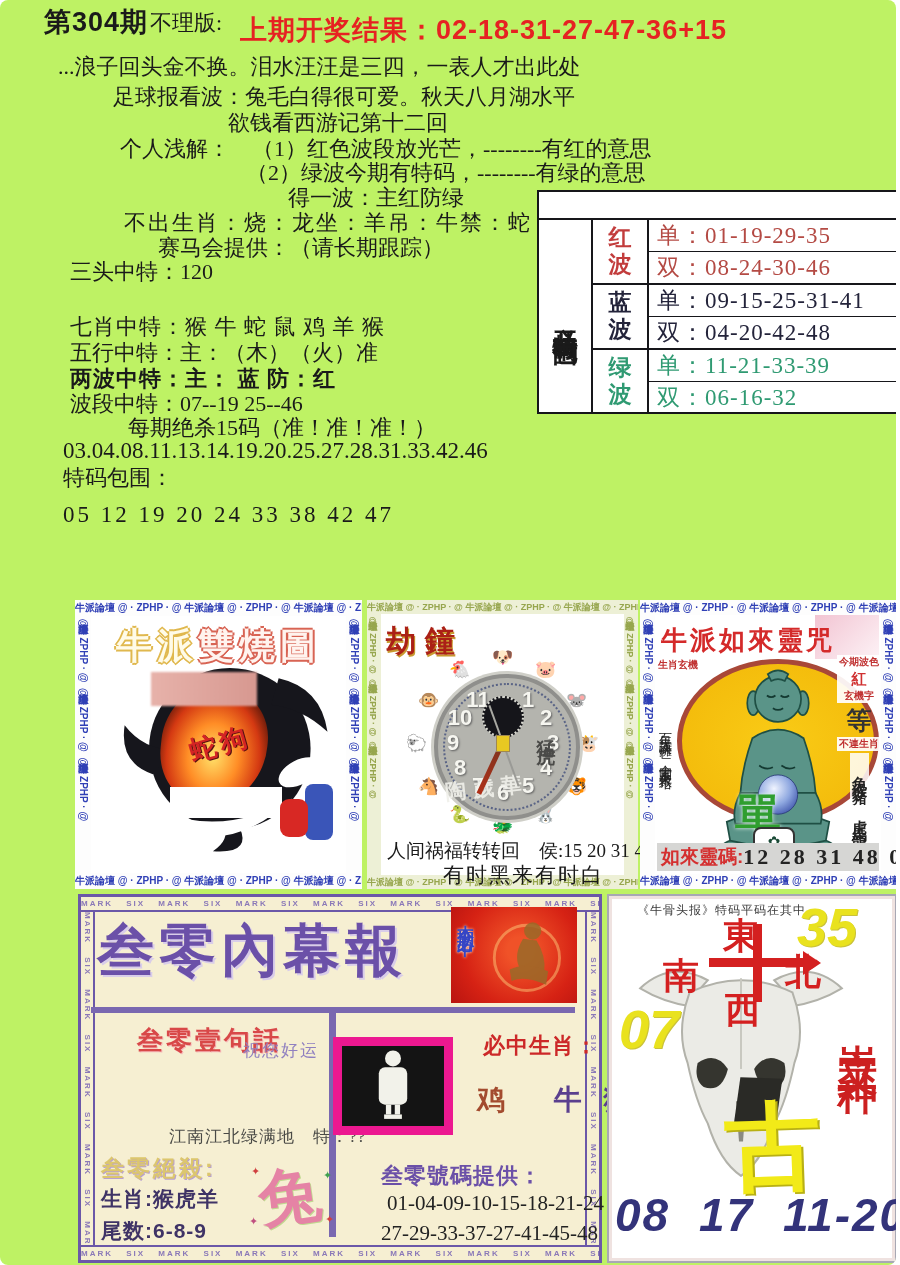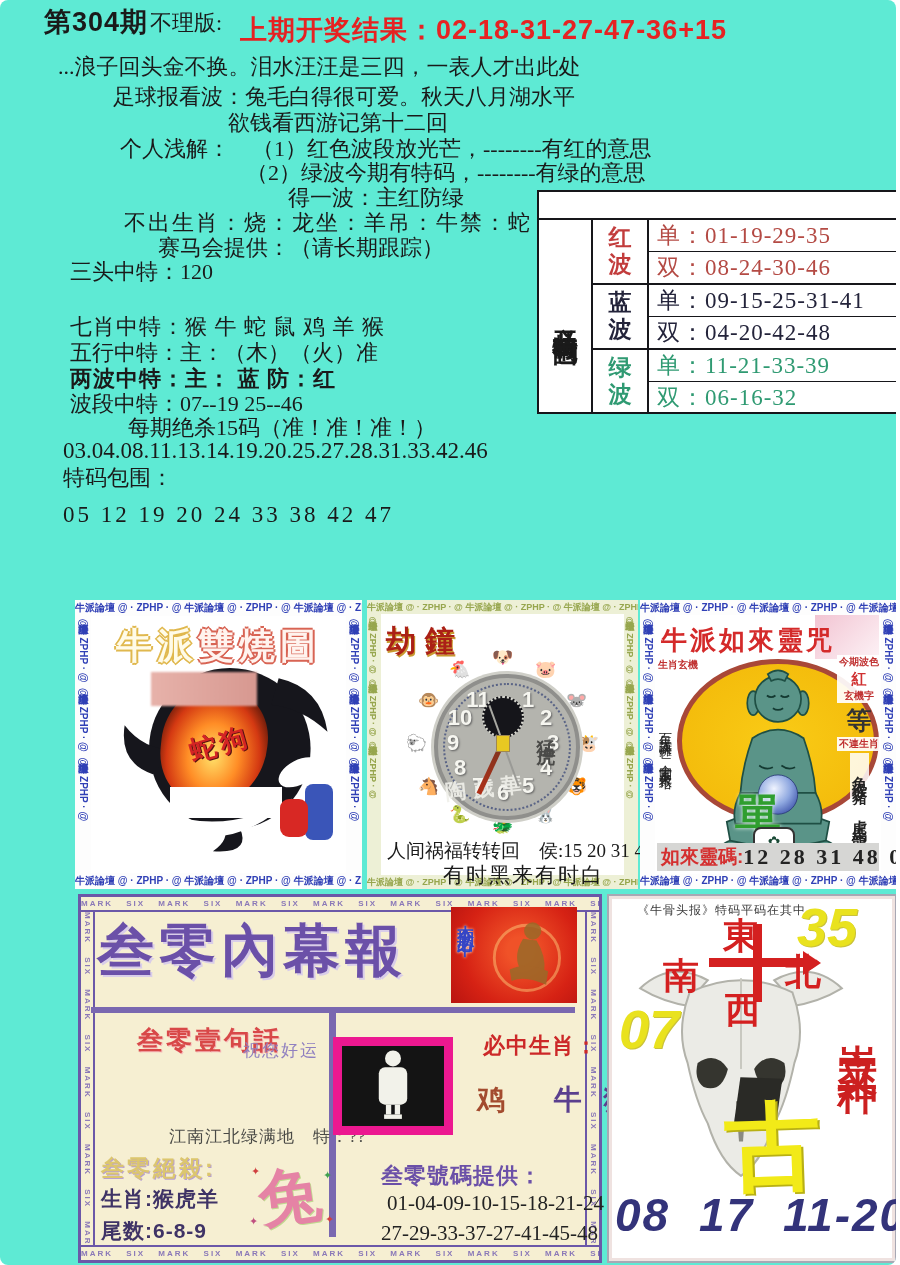--- a/index.html
+++ b/index.html
@@ -1,16 +1,16 @@
 <!DOCTYPE html>
 <html><head>
 <meta charset="utf-8">
 <style>
   html,body{margin:0;padding:0;background:#fff;}
-  .page{position:relative;width:896px;height:1265px;background:#5eead4;overflow:hidden;
+  .page{position:relative;width:896px;height:1265px;background:#bef264;overflow:hidden;
         font-family:"Liberation Serif","DejaVu Serif",serif;color:#1a1a1a;border-radius:8px;}
   .abs{position:absolute;}
 
   
   .issue{left:44px;top:4px;font:bold 27px "Liberation Sans",sans-serif;letter-spacing:1px;}
   .edition{left:150px;top:8px;font:22px "Liberation Serif",serif;}
   .result{left:240px;top:12px;font:bold 27px "Liberation Sans",sans-serif;color:#e62222;letter-spacing:1px;}
 
   
   .ln{position:absolute;font-size:22px;white-space:nowrap;}

